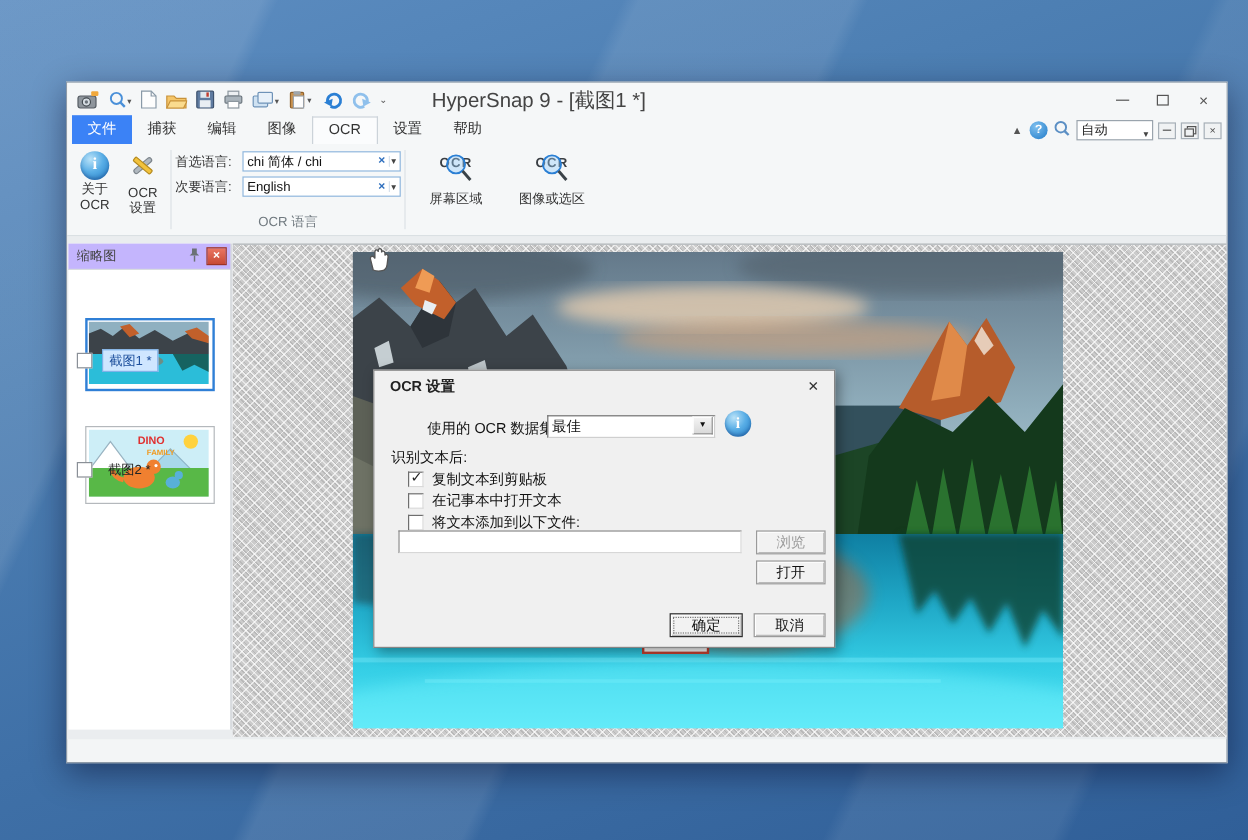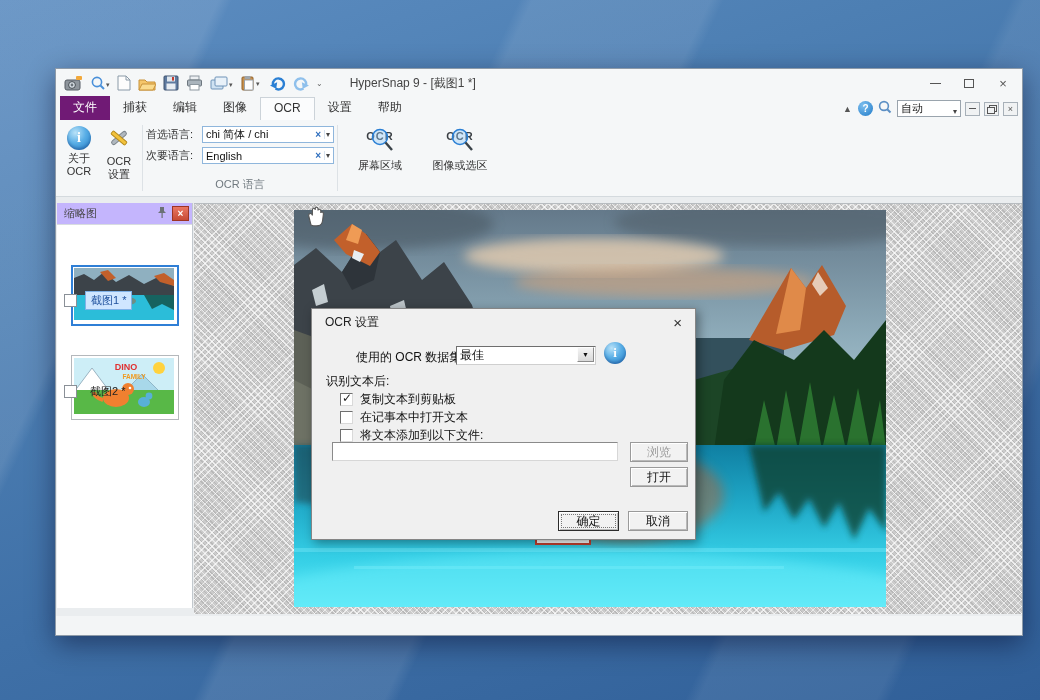--- a/index.html
+++ b/index.html
@@ -15,31 +15,31 @@
 
   
   .window { position:absolute; left:55px; top:68px; width:968px; height:568px;
     background:#f3f5f6; border:1px solid #8d9aa8; box-shadow:0 8px 26px rgba(0,0,30,.45); }
 
   
   .titlebar { position:absolute; left:0; top:0; width:100%; height:28px; background:#f5f7f8; display:flex; align-items:center; }
   .tb-icons { display:flex; align-items:center; gap:3px; padding-left:6px; }
   .tb-btn { display:flex; align-items:center; justify-content:center; height:20px; padding:0 2px; cursor:default; }
   .tb-sep { font-size:8px; color:#666; padding:0 1px; }
-  .apptitle { margin-left:26px; color:#444; font-size:12px; white-space:nowrap; }
+  .apptitle { margin-left:36px; color:#444; font-size:17px; white-space:nowrap; }
   .wincontrols { position:absolute; right:2px; top:0; height:28px; display:flex; align-items:center; }
   .wc { width:34px; height:24px; display:flex; align-items:center; justify-content:center; color:#555; }
   .wc-min i { display:block; width:11px; height:1px; background:#555; }
   .wc-max i { display:block; width:10px; height:9px; border:1px solid #555; }
   .wc-close { font-size:13px; }
 
   
   .tabrow { position:absolute; left:0; top:28px; width:100%; height:23px; background:#f5f7f8; display:flex; align-items:flex-end; }
   .tab { padding:3px 13px 4px 13px; font-size:12px; color:#333; cursor:default; }
-  .tab.file { background:#701a75; color:#fff; margin-left:4px; }
+  .tab.file { background:#3b82f6; color:#fff; margin-left:4px; }
   .tab.active { background:#fbfcfd; border:1px solid #ccd3d9; border-bottom:none; padding-bottom:5px; }
   .tabrow-right { position:absolute; right:4px; top:30px; display:flex; align-items:center; gap:4px; }
   .chev-up { font-size:9px; color:#555; padding:0 2px; }
   .help-ico { width:15px; height:15px; border-radius:50%; background:radial-gradient(circle at 35% 30%,#7fc0ef,#1f7ac8); color:#fff; font-size:10px; font-weight:bold; display:flex; align-items:center; justify-content:center; }
   .zoom-combo { display:flex; align-items:flex-end; width:64px; height:17px; background:#fff; border:1px solid #9aa4ad; padding:0 3px; justify-content:space-between; }
   .zoom-combo .val { font-size:11px; color:#222; }
   .zoom-combo .arr { font-size:8px; color:#444; }
   .docbtn { width:15px; height:14px; border:1px solid #a7b0b8; background:#f0f2f3; display:flex; align-items:center; justify-content:center; color:#555; font-size:9px; }
   .docbtn .bar { display:block; width:7px; height:1px; background:#555; }
   .ico-restore { position:relative; width:9px; height:8px; }
@@ -91,21 +91,21 @@
       repeating-linear-gradient(45deg, rgba(110,110,110,.20) 2px 3px, transparent 3px 5px);
     border-top:1px solid #b7bcc0; overflow:hidden; }
   .imagebox { position:absolute; left:100px; top:6px; width:592px; height:397px; }
   .anno { position:absolute; left:100px; top:6px; width:592px; height:397px; pointer-events:none; }
   .handcur { position:absolute; left:110px; top:0px; }
 
   
   .dialog { position:absolute; left:338px; top:177px; width:385px; height:232px; background:#f0f0f0;
     border:1px solid #858585; box-shadow:3px 3px 10px rgba(0,0,0,.38); z-index:50; }
   .dlg-title { position:absolute; left:0; top:0; width:100%; height:26px; display:flex; align-items:center; padding:0 10px 0 13px; }
-  .dlg-title .cap { flex:1; font-size:12px; color:#222; }
+  .dlg-title .cap { flex:1; font-size:12px; color:#222;font-weight:bold; }
   .dlg-close { font-size:15px; color:#333; padding:0 3px; }
   .dlg-lbl { position:absolute; font-size:12px; color:#111; white-space:nowrap; }
   .dcombo { position:absolute; left:144px; top:37px; width:140px; height:19px; background:#fff;
     border:1px solid; border-color:#6e6e6e #cfcfcf #cfcfcf #6e6e6e; display:flex; }
   .dcombo .val { flex:1; font-size:12px; padding-left:3px; color:#111; }
   .dcombo .btn { width:17px; height:15px; margin-right:1px; background:linear-gradient(#f4f4f4,#d9d9d9);
     border:1px solid; border-color:#fdfdfd #8b8b8b #8b8b8b #fdfdfd; font-size:7px; color:#111; display:flex; align-items:center; justify-content:center; }
   .dlg-info { position:absolute; left:292px; top:33px; }
   .dcbrow { position:absolute; left:28px; display:flex; align-items:center; gap:7px; }
   .dcb { width:13px; height:13px; background:#fff; border:1px solid; border-color:#6e6e6e #d9d9d9 #d9d9d9 #6e6e6e; position:relative; }

